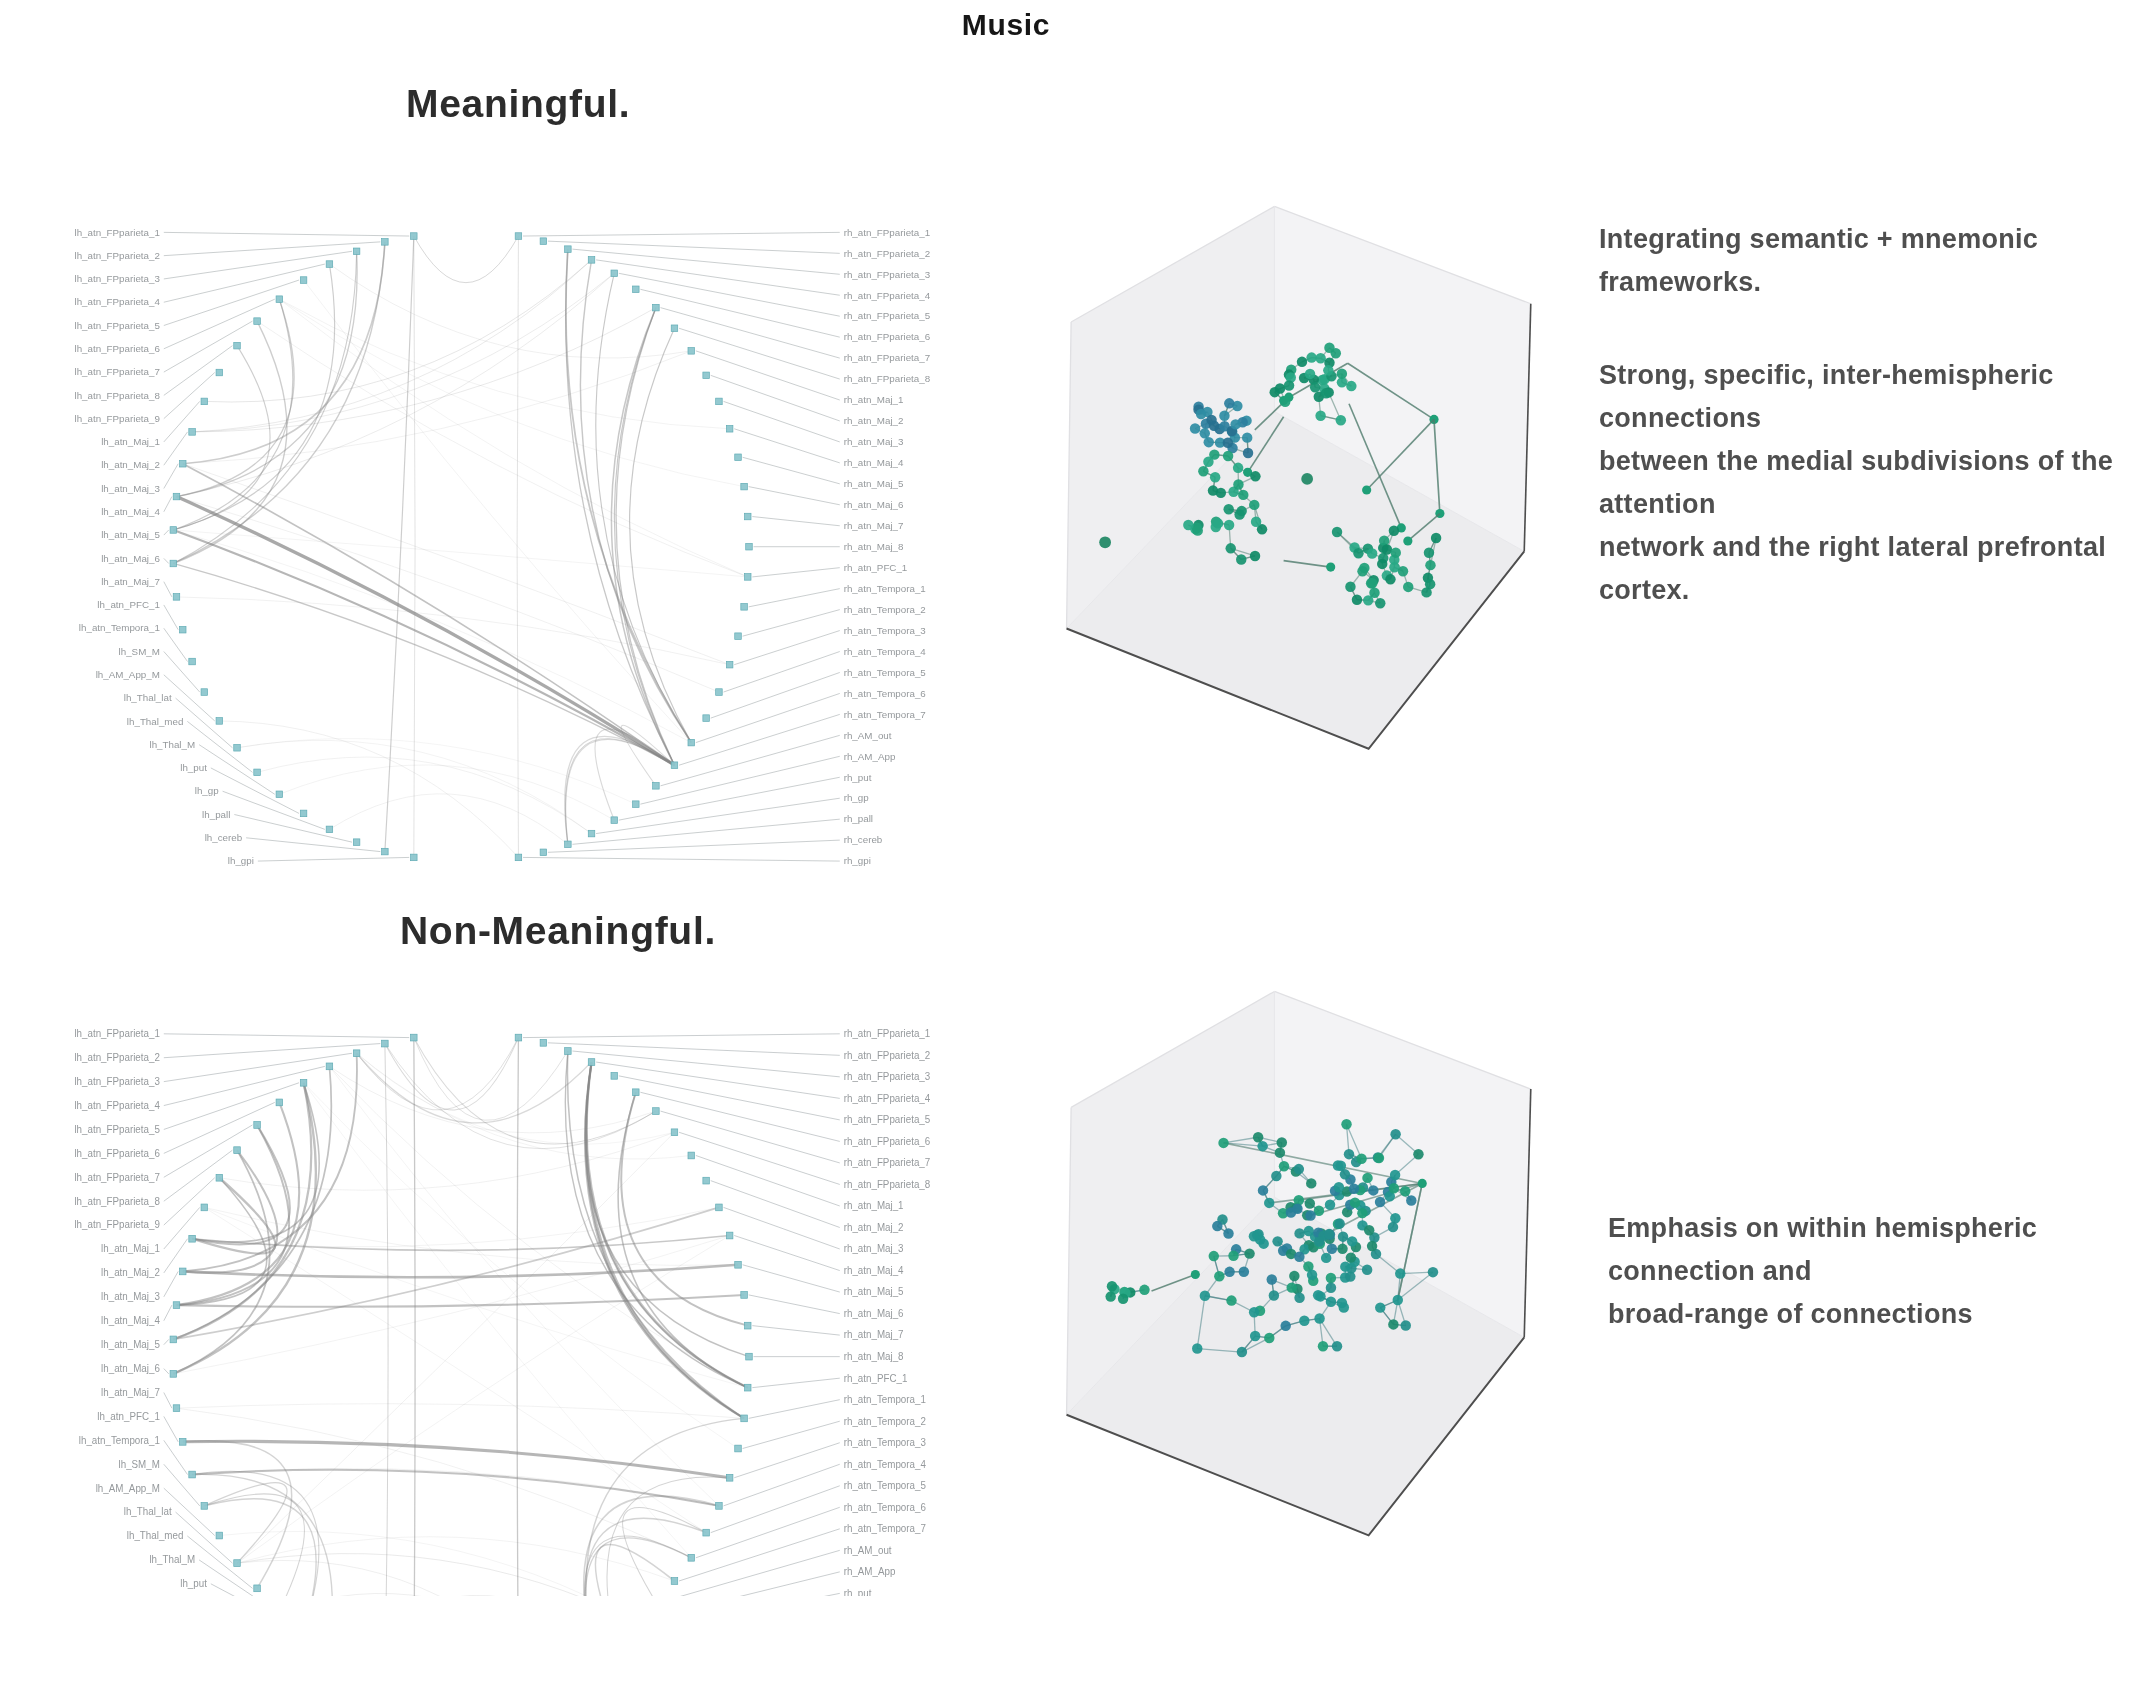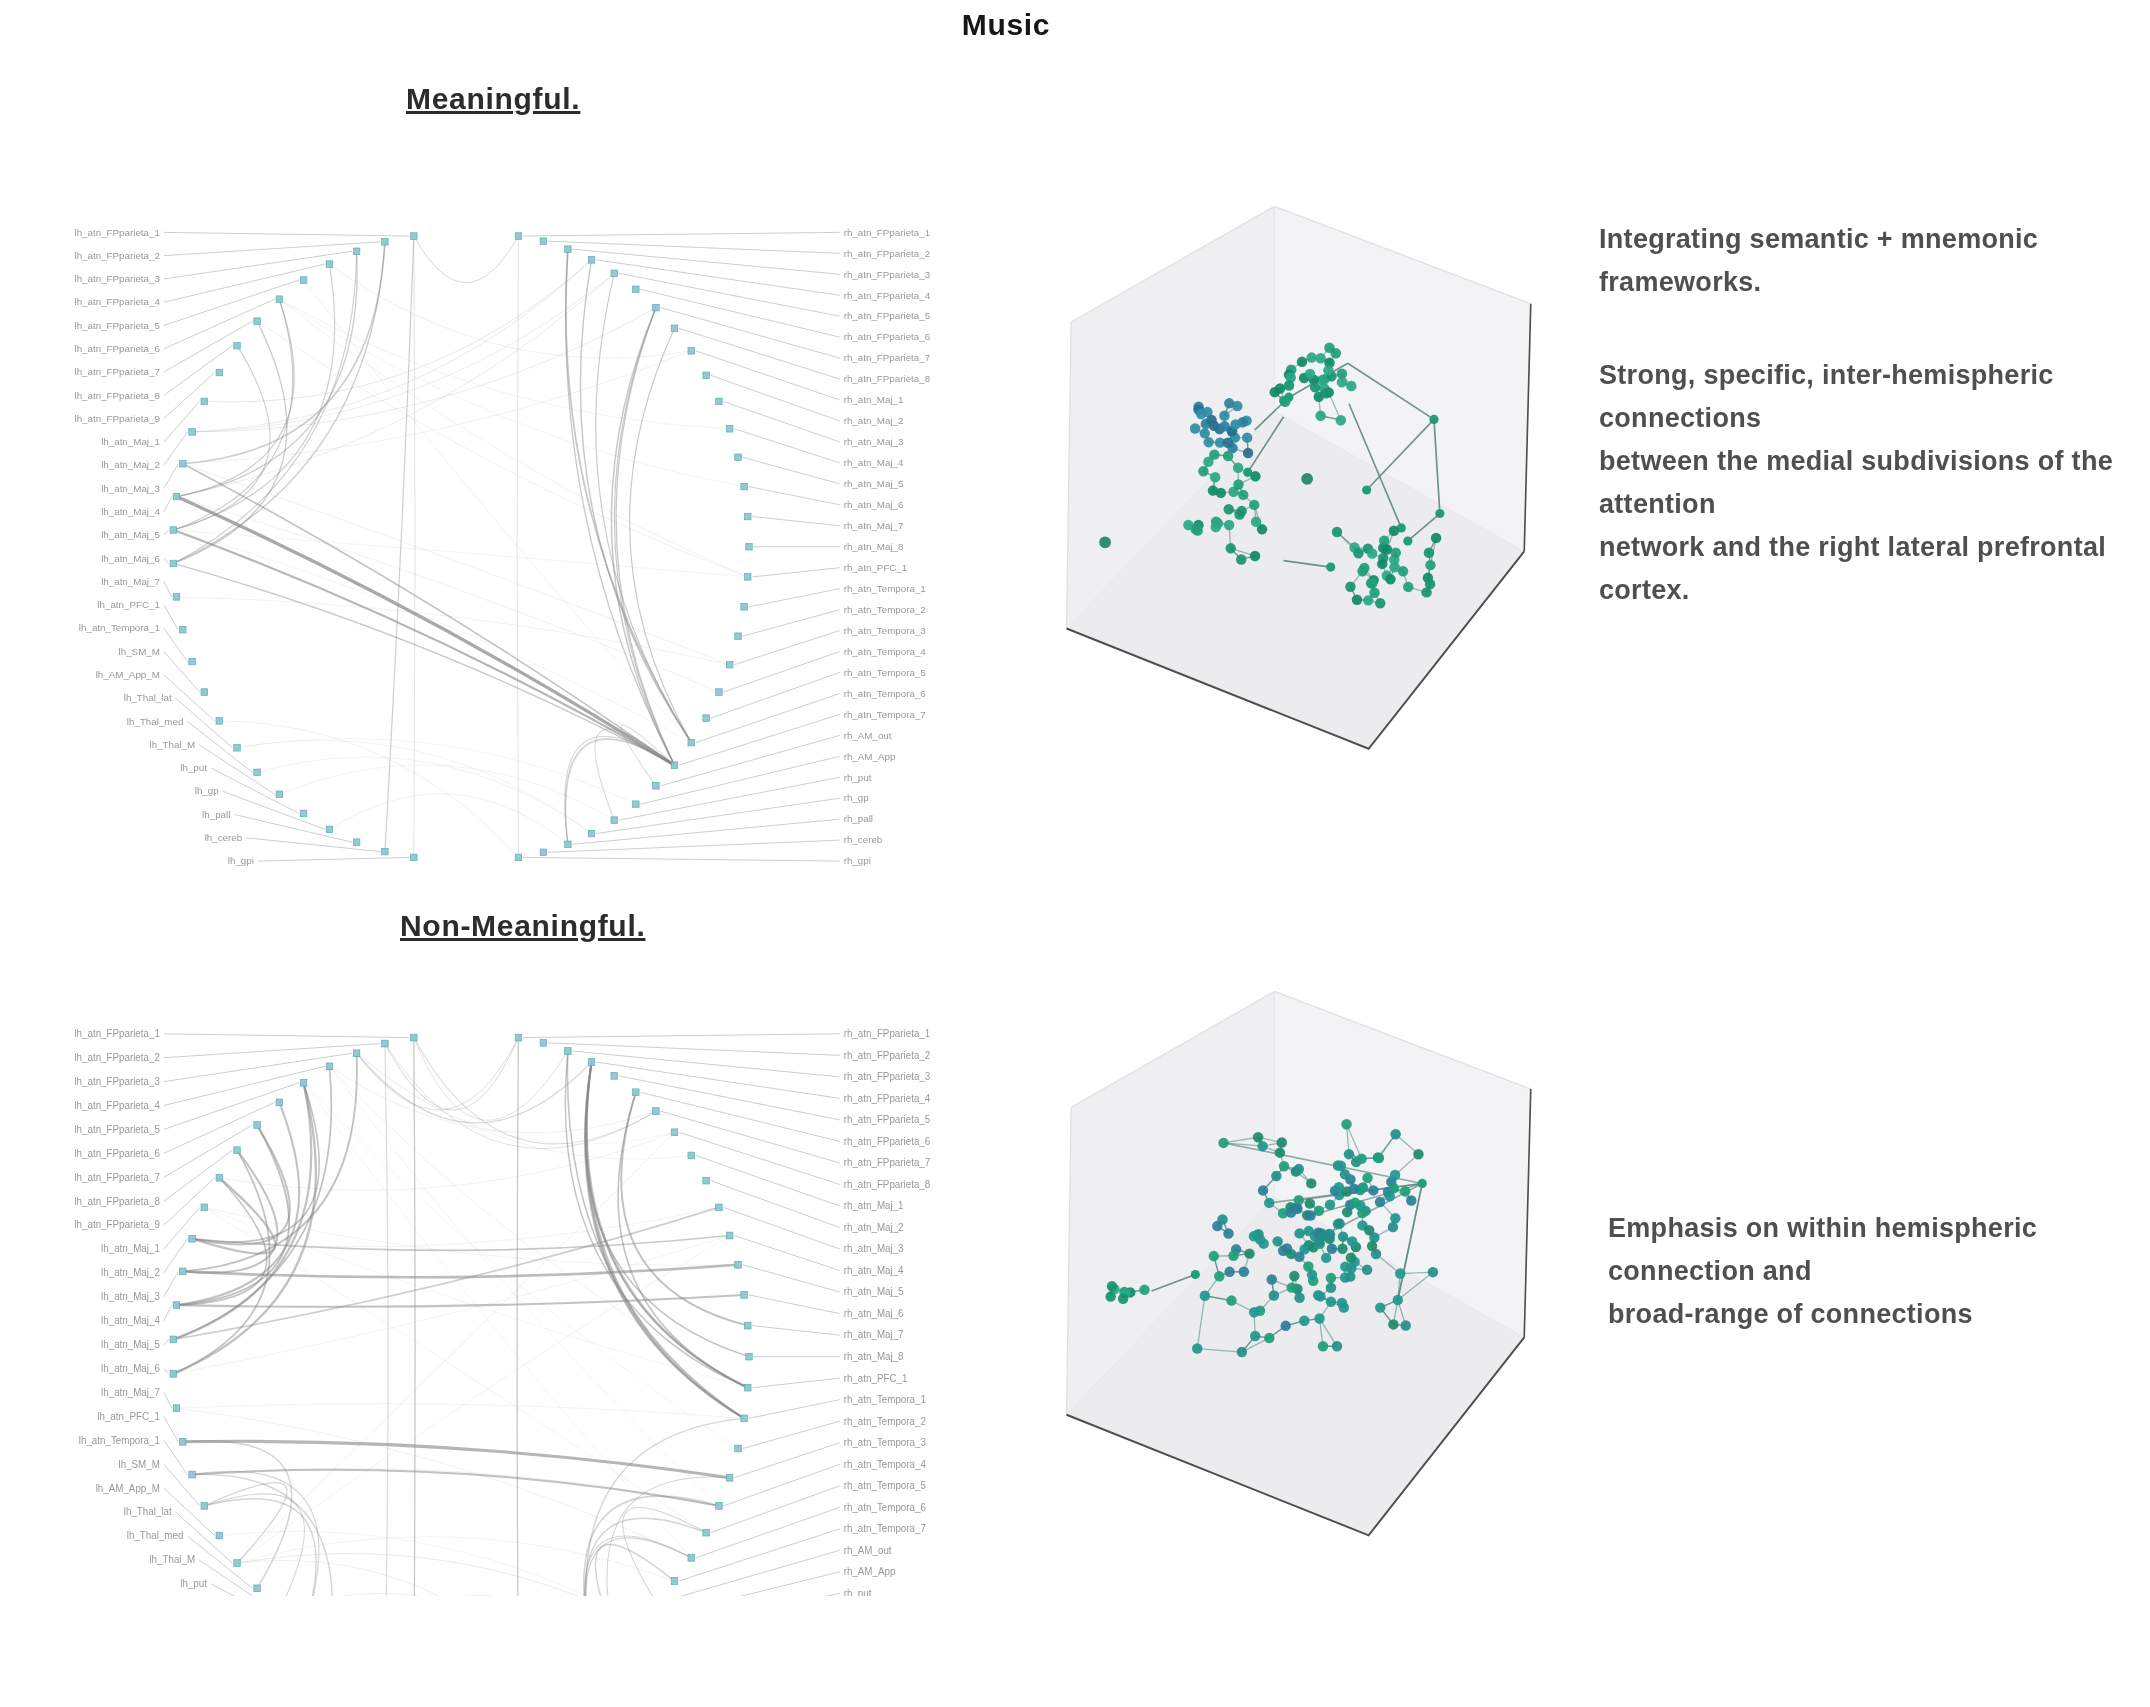--- a/index.html
+++ b/index.html
@@ -1,20 +1,20 @@
 <!DOCTYPE html>
 <html style="font-size:10.5px"><head>
 <meta charset="utf-8">
 <style>
   html,body{margin:0;padding:0;background:#ffffff;}
   #canvas{position:relative;width:2151px;height:1596px;background:#ffffff;overflow:hidden;
           font-family:"Liberation Sans", sans-serif;}
   .fig-title{position:absolute;left:908px;top:7.8px;width:196px;text-align:center;
              font-size:30px;font-weight:bold;color:#161616;letter-spacing:0.7px;}
-  .section-label{position:absolute;font-size:30px;font-weight:bold;color:#2c2c2c;letter-spacing:0.7px;text-decoration:underline;}
+  .section-label{position:absolute;font-size:39px;font-weight:bold;color:#2c2c2c;letter-spacing:0.7px;}
   #lbl-meaningful{left:406px;top:82px;}
   #lbl-nonmeaningful{left:400px;top:909px;}
   .annot{position:absolute;font-size:27px;font-weight:bold;color:#4f4f4f;line-height:43px;letter-spacing:0.3px;}
   #annot-top{left:1599px;top:218px;width:588px;}
   #annot-bottom{left:1608px;top:1207px;width:575px;}
   .annot .para{margin:0 0 50px 0;}
   .annot .para:last-child{margin-bottom:0;}
   svg{position:absolute;overflow:visible;}
   #cg-top{left:26px;top:216px;}
   #cg-bottom{left:26px;top:1017px;}

